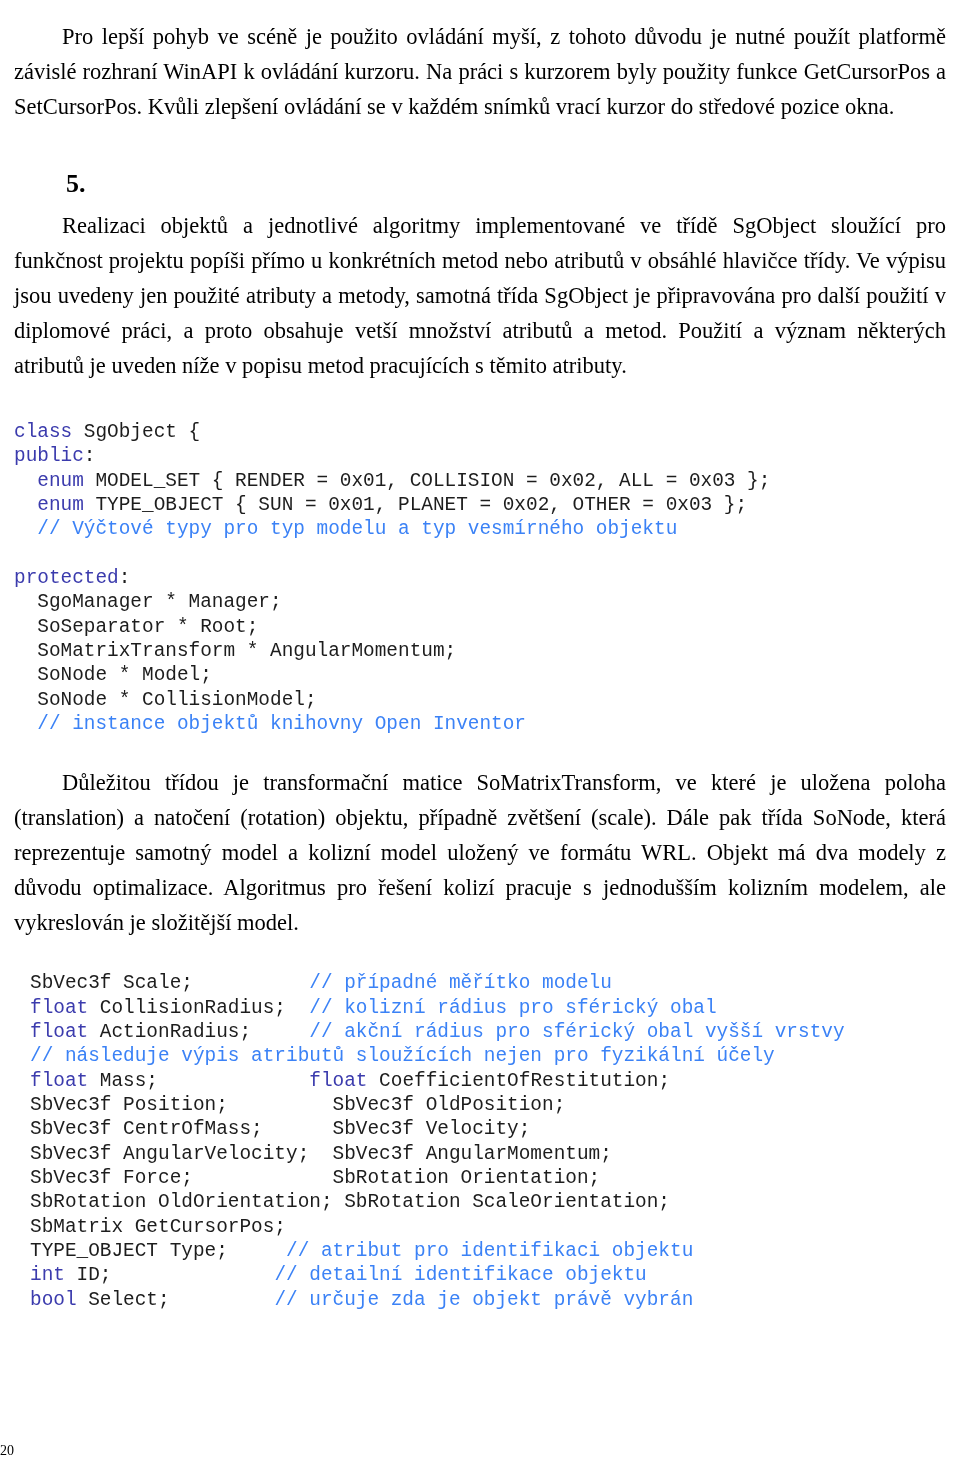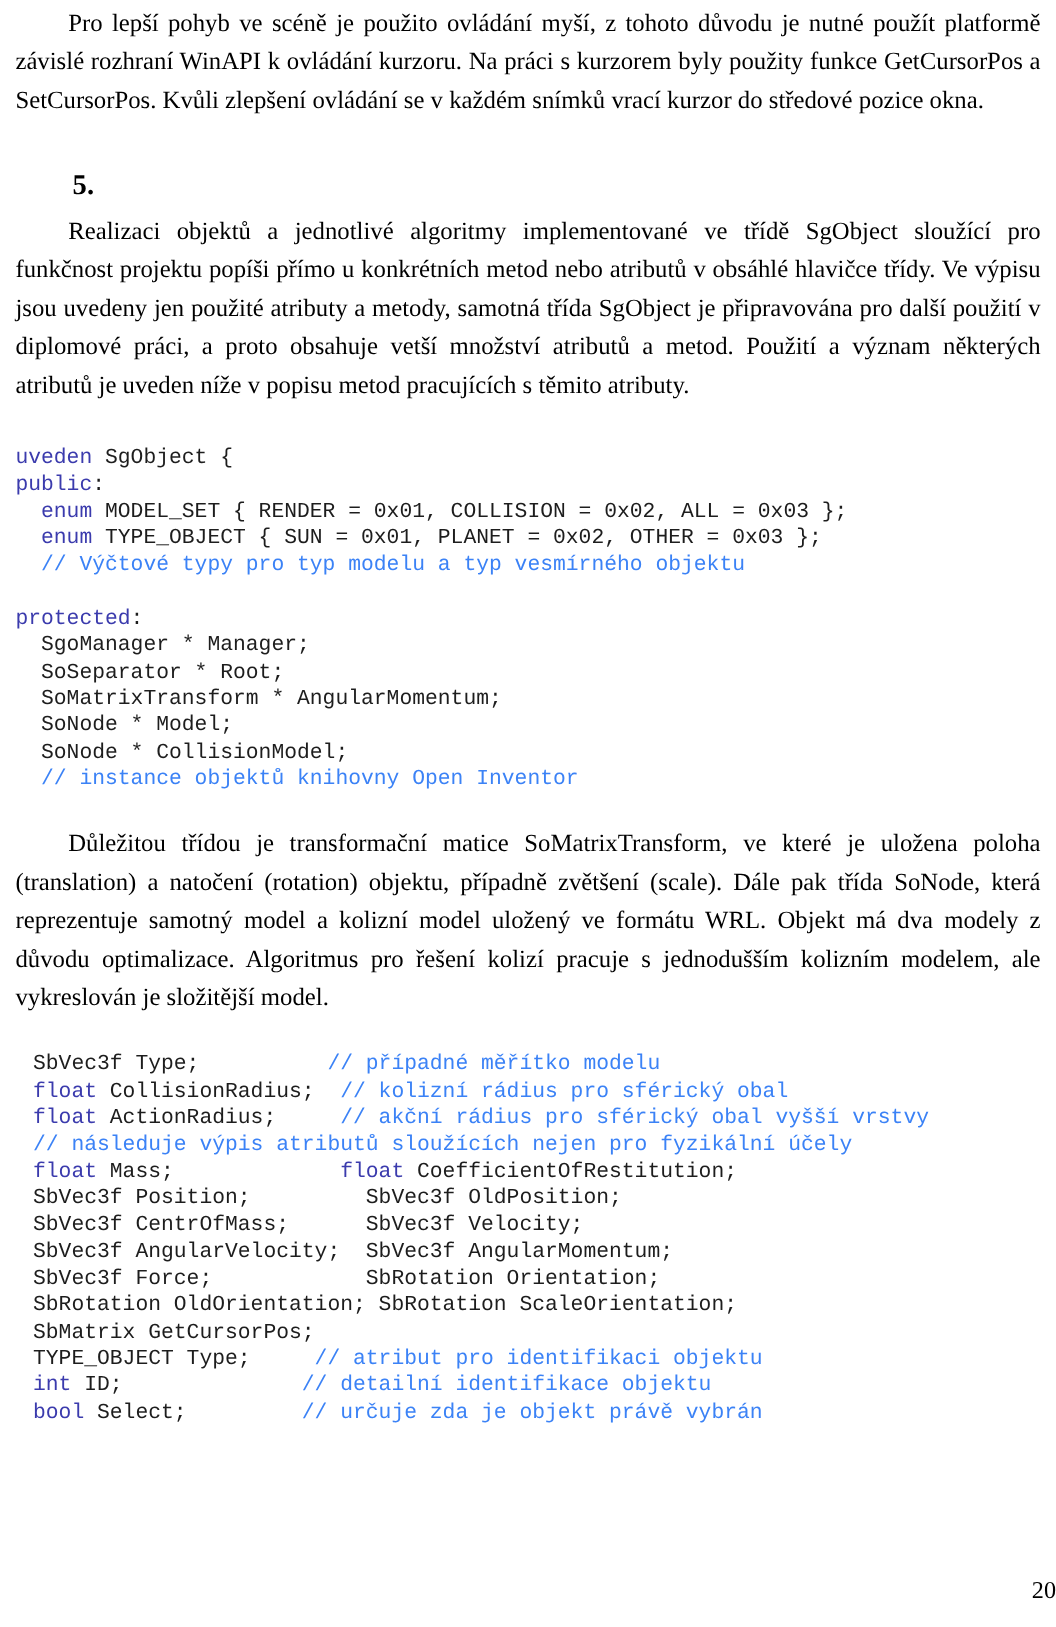--- a/index.html
+++ b/index.html
@@ -8,21 +8,21 @@
     padding: 0;
     background: #ffffff;
   }
 
   .page {
     position: relative;
     width: 960px;
     height: 1479px;
     background: #ffffff;
     box-sizing: border-box;
-    padding: 0 14px;
+    padding: 16px 14px;
     font-family: "Liberation Serif", "DejaVu Serif", serif;
     color: #000000;
     overflow: hidden;
   }
 
   
   .prose {
     font-family: "Liberation Serif", "DejaVu Serif", serif;
     font-size: 22.5px;
     line-height: 1.555;
@@ -84,58 +84,58 @@
   .code .pln  { color: #1d1d1d; text-align: center; }
 
   .gap-after-code-1 { height: 30px; }
 
   
   .page-number {
     position: absolute;
     left: 0;
     right: 0;
     bottom: 20px;
-    text-align: right;
+    text-align: left;
     font-family: "Liberation Serif", "DejaVu Serif", serif;
-    font-size: 22px;
+    font-size: 14px;
     color: #000;
   }
 </style>
 </head>
 <body>
 
 <div class="page">
 
   <p class="prose indent para-intro">Pro lepší pohyb ve scéně je použito ovládání myší, z tohoto důvodu je nutné použít platformě závislé rozhraní WinAPI k ovládání kurzoru. Na práci s kurzorem byly použity funkce GetCursorPos a SetCursorPos. Kvůli zlepšení ovládání se v každém snímků vrací kurzor do středové pozice okna.</p>
 
   <h2 class="heading">
     <span class="heading-number">5.</span>
   </h2>
 
   <p class="prose indent">Realizaci objektů a jednotlivé algoritmy implementované ve třídě SgObject sloužící pro funkčnost projektu popíši přímo u konkrétních metod nebo atributů v obsáhlé hlavičce třídy. Ve výpisu jsou uvedeny jen použité atributy a metody, samotná třída SgObject je připravována pro další použití v diplomové práci, a proto obsahuje vetší množství atributů a metod. Použití a význam některých atributů je uveden níže v popisu metod pracujících s těmito atributy.</p>
 
-  <pre class="code code-block-1"><span class="kw">uveden</span><span class="pln"> SgObject {</span>
+  <pre class="code code-block-1"><span class="kw">class</span><span class="pln"> SgObject {</span>
 <span class="kw">public</span><span class="pln">:</span>
 <span class="pln">  </span><span class="kw">enum</span><span class="pln"> MODEL_SET { RENDER = 0x01, COLLISION = 0x02, ALL = 0x03 };</span>
 <span class="pln">  </span><span class="kw">enum</span><span class="pln"> TYPE_OBJECT { SUN = 0x01, PLANET = 0x02, OTHER = 0x03 };</span>
 <span class="pln">  </span><span class="cmt">// Výčtové typy pro typ modelu a typ vesmírného objektu</span>
 
 <span class="kw">protected</span><span class="pln">:</span>
 <span class="pln">  SgoManager * Manager;</span>
 <span class="pln">  SoSeparator * Root;</span>
 <span class="pln">  SoMatrixTransform * AngularMomentum;</span>
 <span class="pln">  SoNode * Model;</span>
 <span class="pln">  SoNode * CollisionModel;</span>
 <span class="pln">  </span><span class="cmt">// instance objektů knihovny Open Inventor</span></pre>
 
   <div class="gap-after-code-1"></div>
 
   <p class="prose indent">Důležitou třídou je transformační matice SoMatrixTransform, ve které je uložena poloha (translation) a natočení (rotation) objektu, případně zvětšení (scale). Dále pak třída SoNode, která reprezentuje samotný model a kolizní model uložený ve formátu WRL. Objekt má dva modely z důvodu optimalizace. Algoritmus pro řešení kolizí pracuje s jednodušším kolizním modelem, ale vykreslován je složitější model.</p>
 
-  <pre class="code code-block-2"><span class="pln">SbVec3f Type;          </span><span class="cmt">// případné měřítko modelu</span>
+  <pre class="code code-block-2"><span class="pln">SbVec3f Scale;          </span><span class="cmt">// případné měřítko modelu</span>
 <span class="kw">float</span><span class="pln"> CollisionRadius;  </span><span class="cmt">// kolizní rádius pro sférický obal</span>
 <span class="kw">float</span><span class="pln"> ActionRadius;     </span><span class="cmt">// akční rádius pro sférický obal vyšší vrstvy</span>
 <span class="cmt">// následuje výpis atributů sloužících nejen pro fyzikální účely</span>
 <span class="kw">float</span><span class="pln"> Mass;             </span><span class="kw">float</span><span class="pln"> CoefficientOfRestitution;</span>
 <span class="pln">SbVec3f Position;         SbVec3f OldPosition;</span>
 <span class="pln">SbVec3f CentrOfMass;      SbVec3f Velocity;</span>
 <span class="pln">SbVec3f AngularVelocity;  SbVec3f AngularMomentum;</span>
 <span class="pln">SbVec3f Force;            SbRotation Orientation;</span>
 <span class="pln">SbRotation OldOrientation; SbRotation ScaleOrientation;</span>
 <span class="pln">SbMatrix GetCursorPos;</span>

